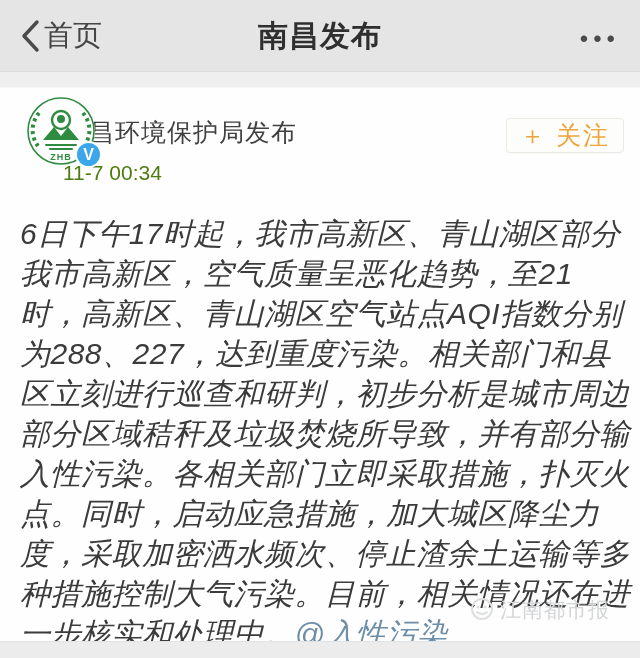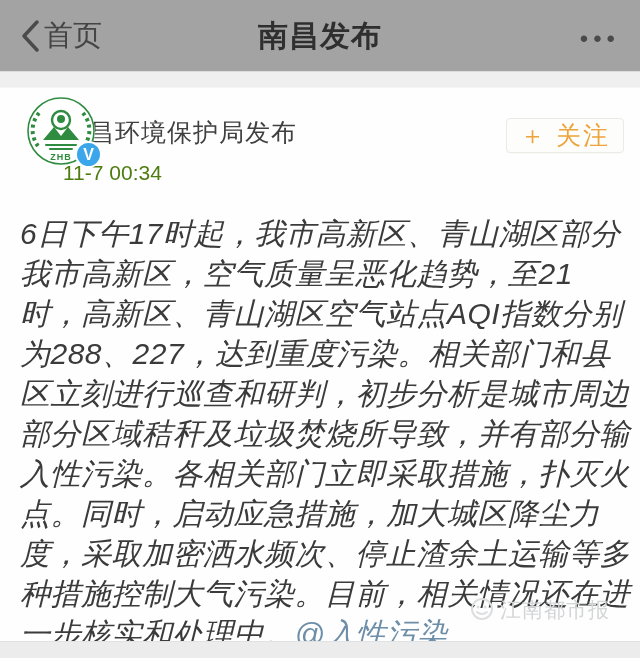--- a/index.html
+++ b/index.html
@@ -4,21 +4,21 @@
 <style>
   html,body{margin:0;padding:0;background:#fff;}
   .screen{
     position:relative;width:640px;height:658px;overflow:hidden;
     background:#fefefe;
     font-family:"Liberation Sans","DejaVu Sans",sans-serif;
     -webkit-font-smoothing:antialiased;
   }
   
   .nav{
-    position:relative;height:72px;background:#a3a3a3;
+    position:relative;height:72px;background:#e5e5e5;
     border-bottom:1px solid #dcdcdc;
     display:flex;align-items:center;justify-content:space-between;
     padding:0 20px;box-sizing:border-box;
   }
   .nav-back{
     display:flex;align-items:center;gap:4px;
     color:#454545;font-size:29px;cursor:pointer;
   }
   .nav-back svg{display:block;}
   .nav-title{

